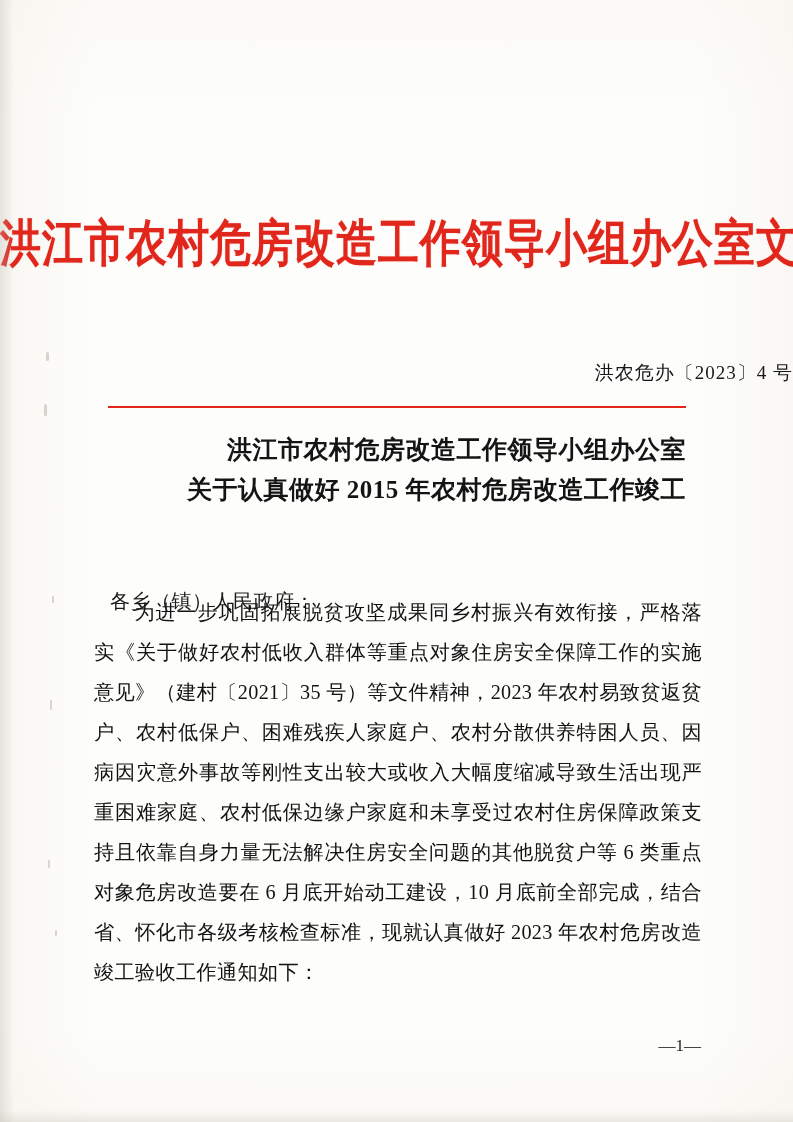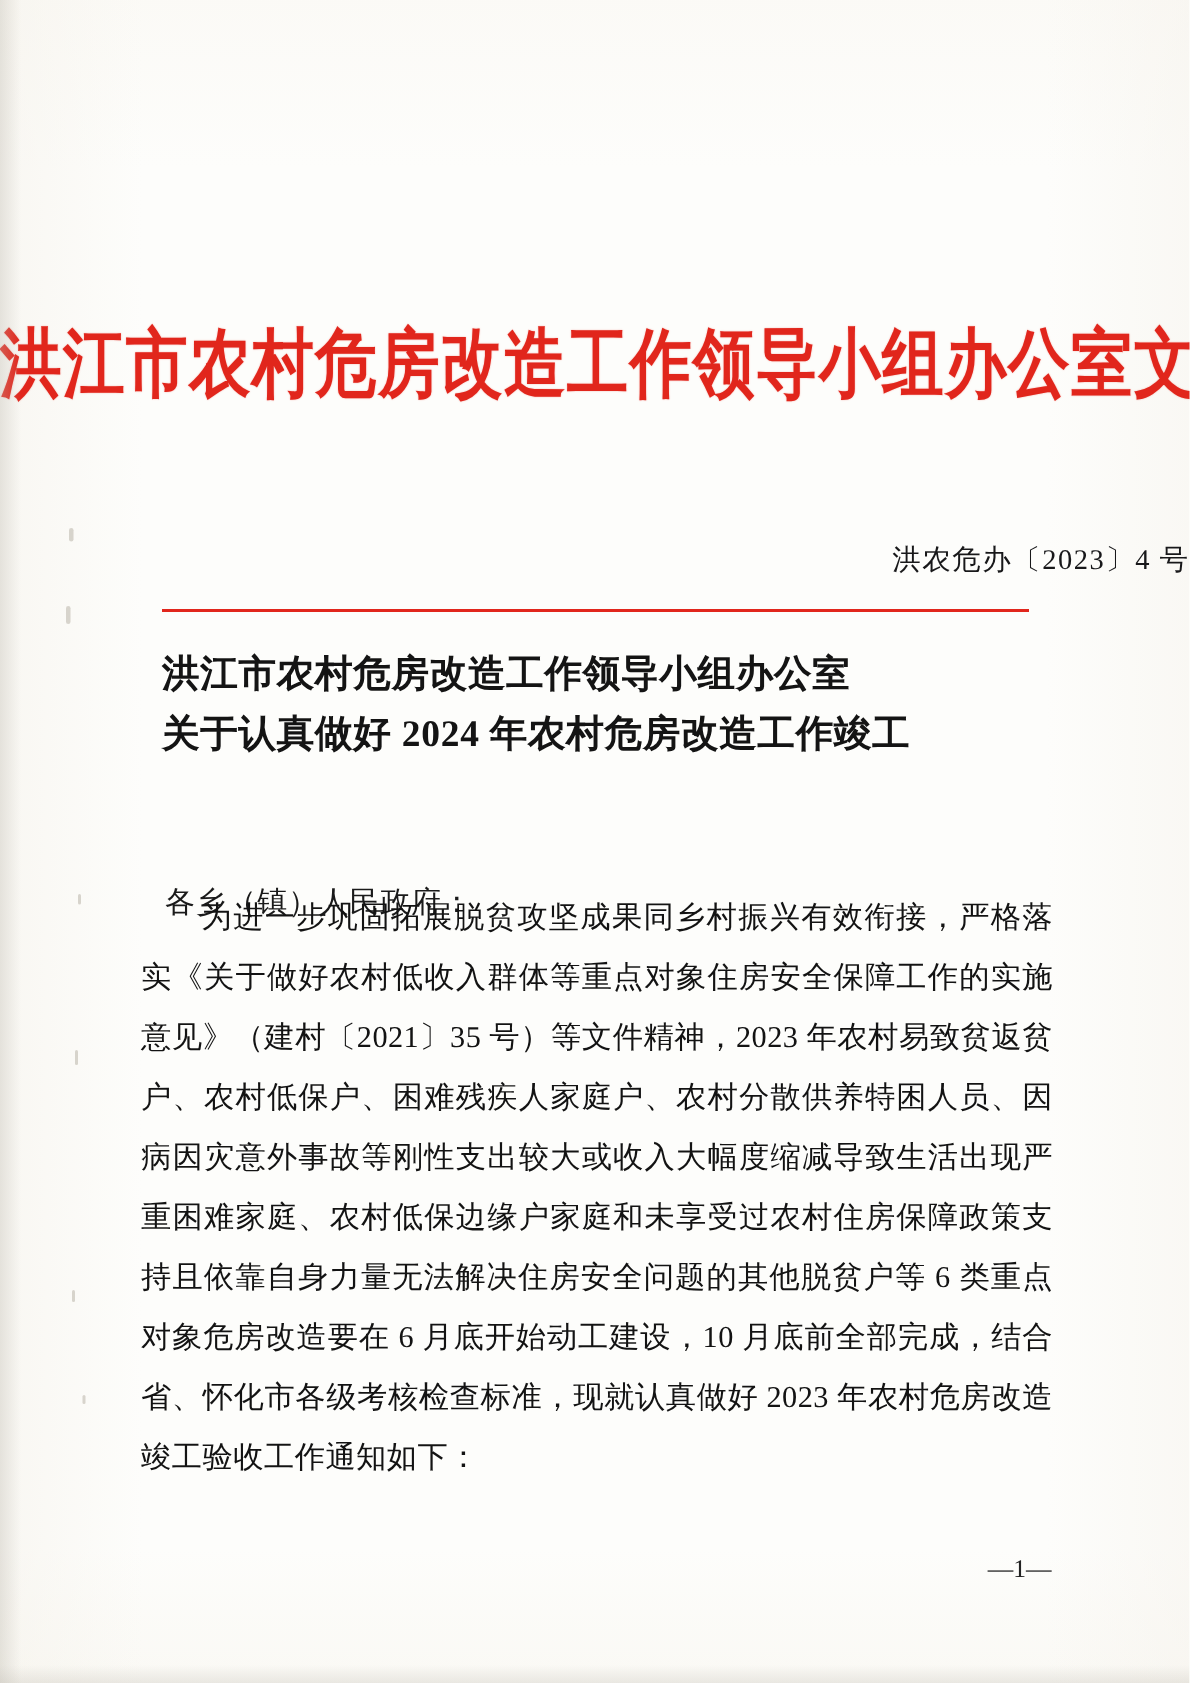--- a/index.html
+++ b/index.html
@@ -75,21 +75,21 @@
     left: 108px;
     width: 578px;
     height: 2px;
     background: #e1261c;
   }
   .doc-title {
     position: absolute;
     top: 430px;
     left: 108px;
     width: 578px;
-    text-align: left;
+    text-align: right;
     font-size: 25px;
     font-weight: bold;
     line-height: 1.58;
     letter-spacing: 0.5px;
     color: #141414;
   }
   .salutation {
     position: absolute;
     top: 588px;
     left: 110px;
@@ -163,21 +163,21 @@
     <div class="doc-header">
       <span class="title-red">洪江市农村危房改造工作领导小组办公室文件</span>
     </div>
 
     <div class="doc-number">洪农危办〔2023〕4 号</div>
 
     <div class="red-rule"></div>
 
     <div class="doc-title">
       <div>洪江市农村危房改造工作领导小组办公室</div>
-      <div>关于认真做好 2024 年农村危房改造工作竣工</div>
+      <div>关于认真做好 2015 年农村危房改造工作竣工</div>
     </div>
 
     <div class="salutation">各乡（镇）人民政府：</div>
 
     <div class="body-text">
       <p>为进一步巩固拓展脱贫攻坚成果同乡村振兴有效衔接，严格落实《关于做好农村低收入群体等重点对象住房安全保障工作的实施意见》（建村〔2021〕35 号）等文件精神，2023 年农村易致贫返贫户、农村低保户、困难残疾人家庭户、农村分散供养特困人员、因病因灾意外事故等刚性支出较大或收入大幅度缩减导致生活出现严重困难家庭、农村低保边缘户家庭和未享受过农村住房保障政策支持且依靠自身力量无法解决住房安全问题的其他脱贫户等 6 类重点对象危房改造要在 6 月底开始动工建设，10 月底前全部完成，结合省、怀化市各级考核检查标准，现就认真做好 2023 年农村危房改造竣工验收工作通知如下：</p>
     </div>
 
     <div class="page-number">—1—</div>
   </div>

